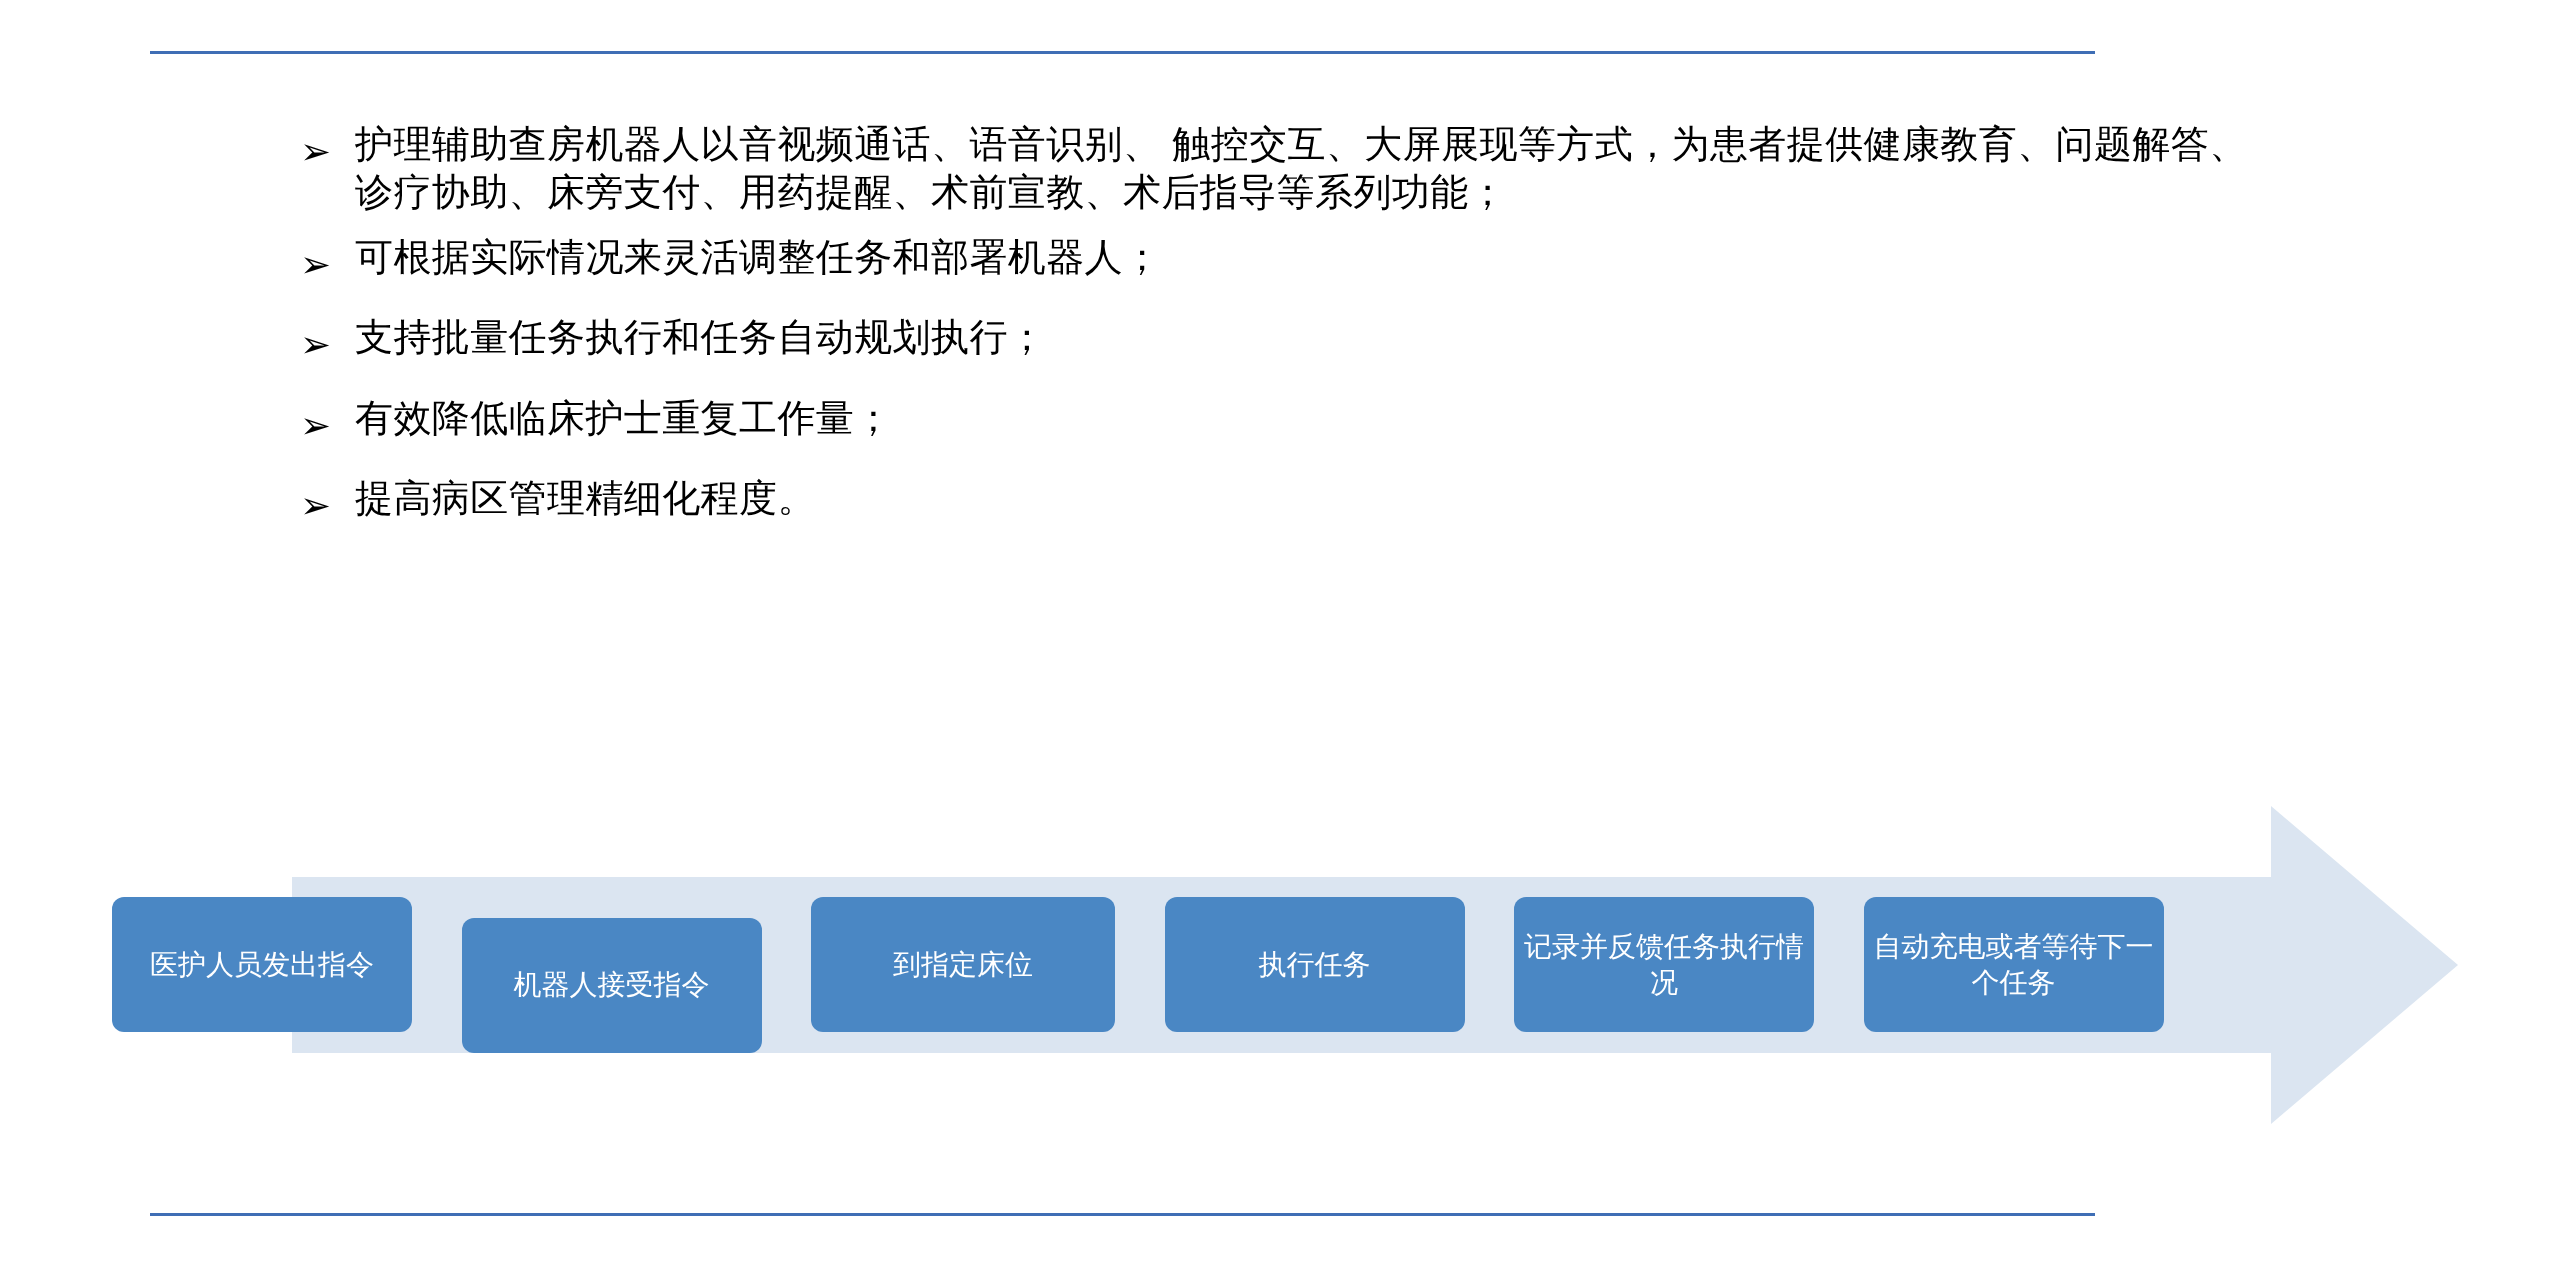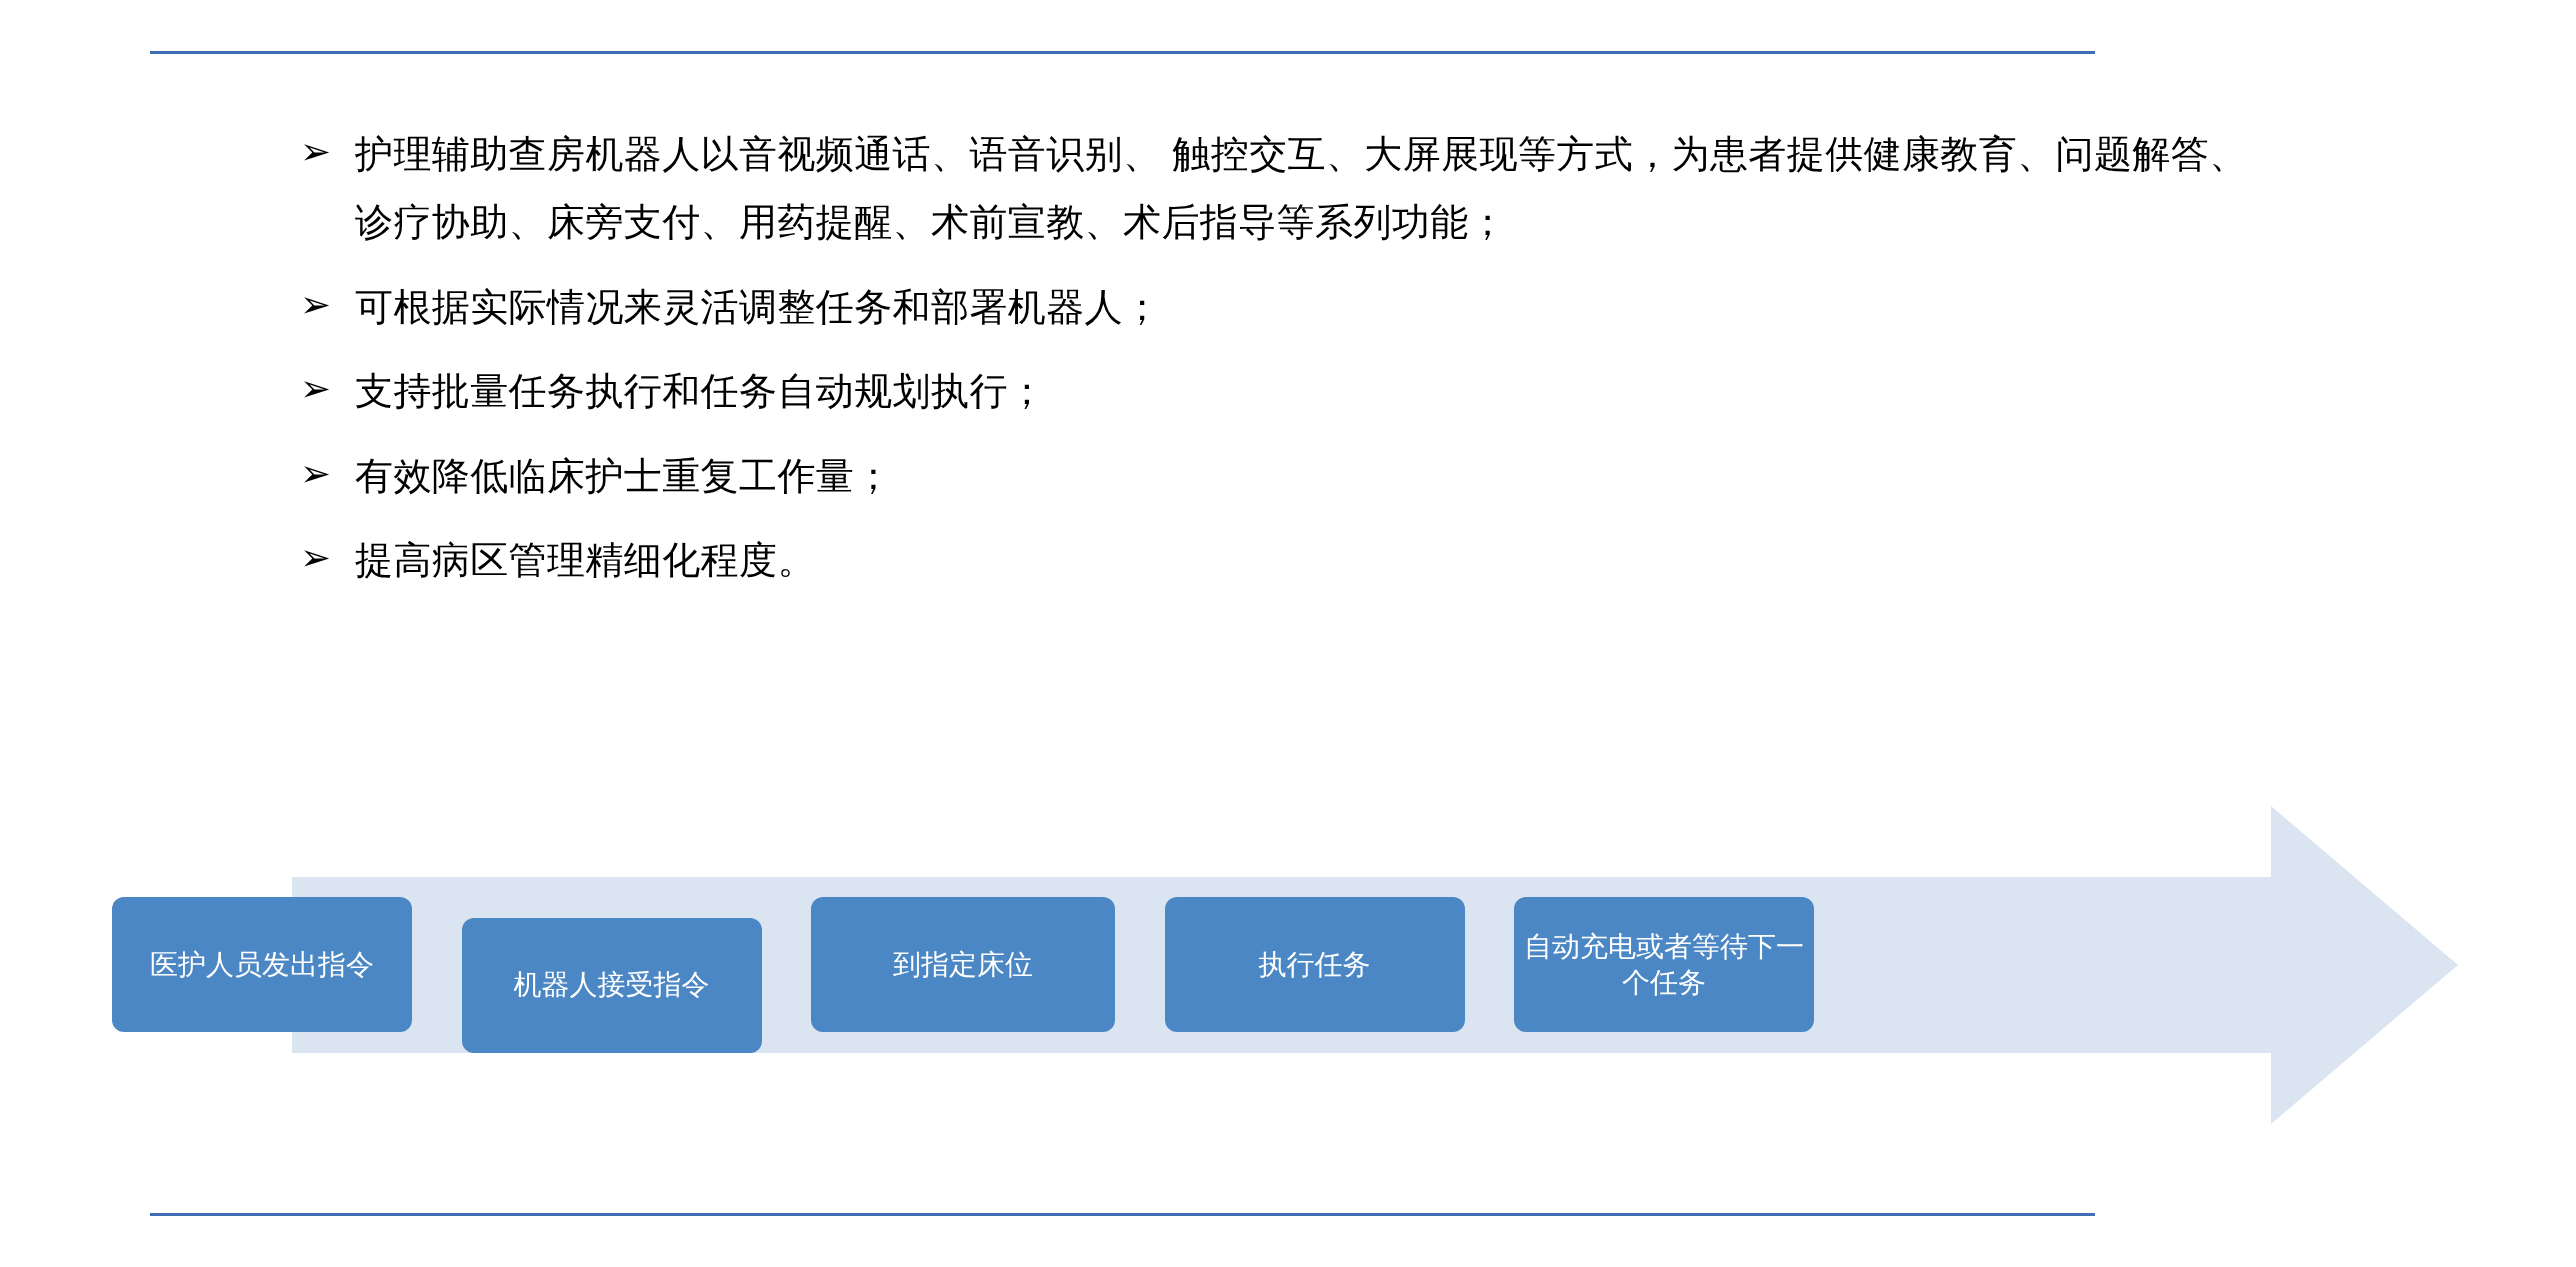--- a/index.html
+++ b/index.html
@@ -47,21 +47,21 @@
   .bullet-marker {
     flex: 0 0 auto;
     width: 55px;
     font-size: 37px;
     line-height: 64px;
     color: #000000;
     font-family: "DejaVu Sans", sans-serif;
   }
   .bullet-text {
     font-size: 38px;
-    line-height: 68px;
+    line-height: 48px;
     color: #000000;
     letter-spacing: 0.4px;
     font-family: "Liberation Sans", "DejaVu Sans", sans-serif;
     font-weight: 400;
     max-width: 1919px;
   }
 
   
   .process {
     position: absolute;
@@ -163,20 +163,21 @@
 
   <div class="process">
     <div class="arrow-band"></div>
     <div class="arrow-head"></div>
 
     <div class="steps">
       <div class="step s0">医护人员发出指令</div>
       <div class="step s1">机器人接受指令</div>
       <div class="step s2">到指定床位</div>
       <div class="step s3">执行任务</div>
+      <div class="step s4">记录并反馈任务执行情况</div>
       <div class="step s6">自动充电或者等待下一个任务</div>
     </div>
   </div>
 
   <div class="rule bottom"></div>
 
 </div>
 
 
 </body></html>

